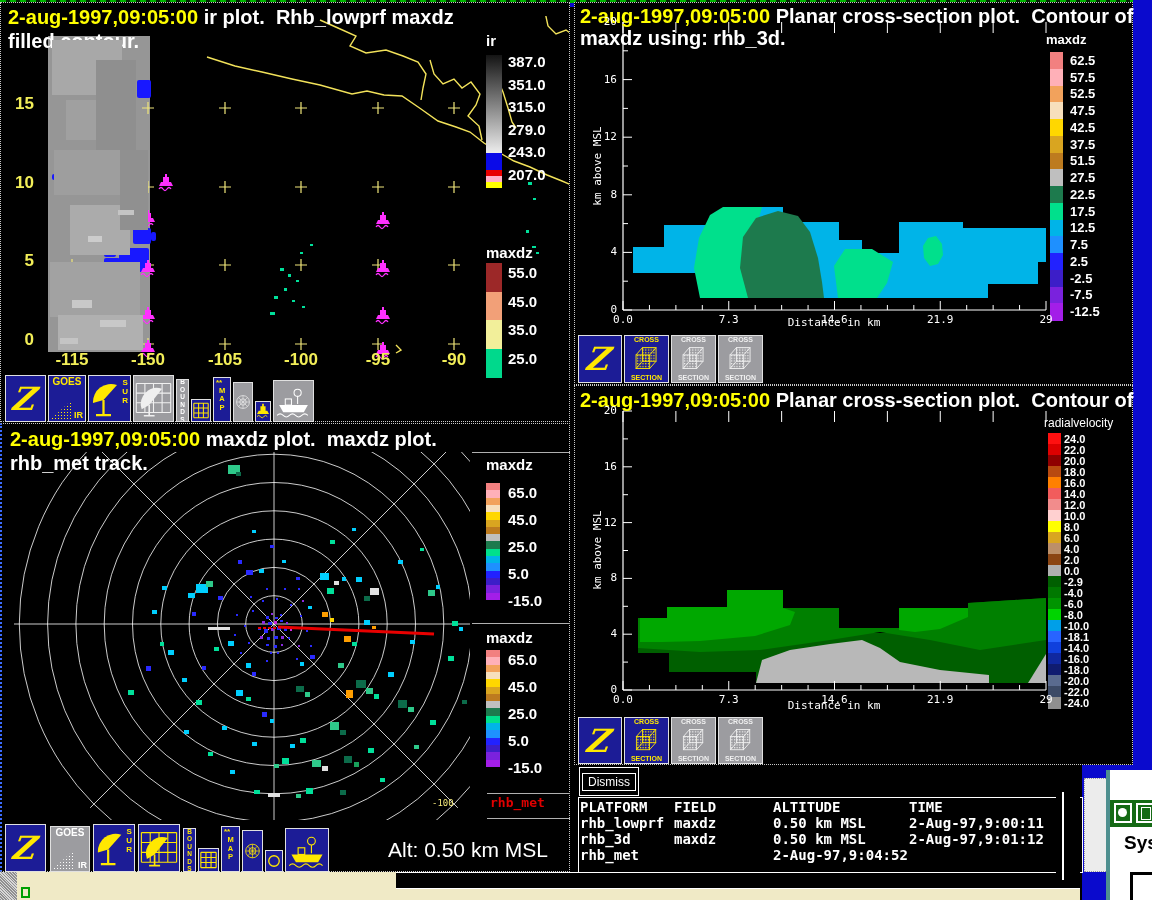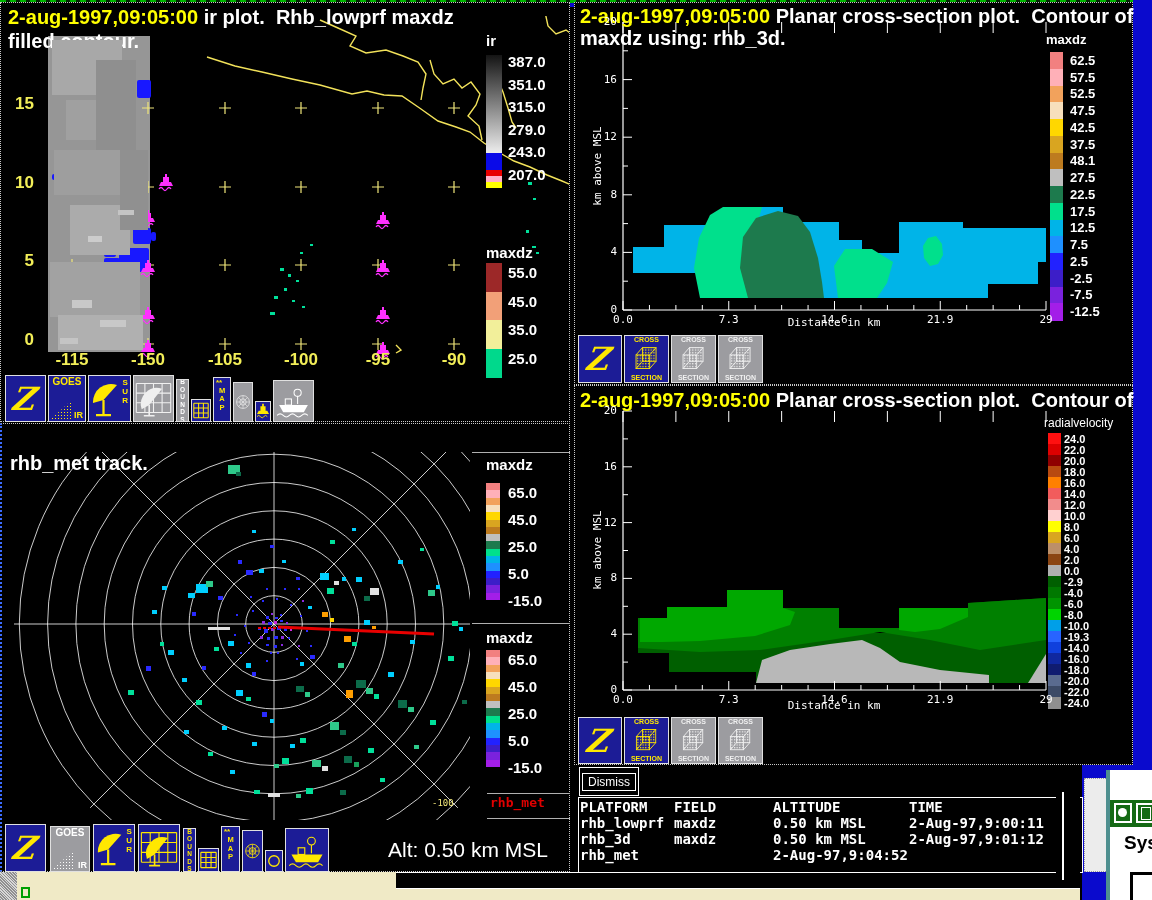--- a/index.html
+++ b/index.html
@@ -394,20 +394,21 @@
         <line x1="993.125" y1="411" x2="993.125" y2="422" stroke="#fff"></line>
         <line x1="1019.5625" y1="690" x2="1019.5625" y2="685" stroke="#fff"></line>
         <line x1="1046" y1="690" x2="1046" y2="681" stroke="#fff"></line>
         <line x1="1046" y1="411" x2="1046" y2="422" stroke="#fff"></line>
       </g>
   </svg>
 
   <div class="abs t20" style="left:8px;top:6px;"><span class="yel">2-aug-1997,09:05:00</span><span> ir plot.  Rhb_lowprf maxdz</span></div>
   <div class="abs t20" style="left:8px;top:30px;">filled contour.</div>
 
+  <div class="abs t20" style="left:10px;top:428px;"><span class="yel">2-aug-1997,09:05:00</span><span> maxdz plot.  maxdz plot.</span></div>
   <div class="abs t20" style="left:10px;top:452px;">rhb_met track.</div>
 
   <div class="abs t20" style="left:580px;top:5px;"><span class="yel">2-aug-1997,09:05:00</span><span> Planar cross-section plot.  Contour of</span></div>
   <div class="abs t20" style="left:580px;top:27px;">maxdz using: rhb_3d.</div>
 
   <div class="abs t20" style="left:580px;top:389px;"><span class="yel">2-aug-1997,09:05:00</span><span> Planar cross-section plot.  Contour of</span></div>
 
   <div class="cbl" style="left:486px;top:32px;">ir</div>
   <div class="cbl" style="left:486px;top:244px;">maxdz</div>
   <div class="cbl" style="left:486px;top:456px;">maxdz</div>
@@ -509,21 +510,21 @@
     <div class="abs" style="left: 1050px; top: 253px; width: 13px; height: 17.25px; background: rgb(34, 34, 255);"></div>
     <div class="abs" style="left: 1050px; top: 269.75px; width: 13px; height: 17.25px; background: rgb(60, 30, 200);"></div>
     <div class="abs" style="left: 1050px; top: 286.5px; width: 13px; height: 17.25px; background: rgb(122, 34, 221);"></div>
     <div class="abs" style="left: 1050px; top: 303.25px; width: 13px; height: 17.25px; background: rgb(163, 30, 232);"></div>
     <div class="abs" style="left: 1070px; top: 52.9px; color: rgb(255, 255, 255); font: bold 13px &quot;Liberation Sans&quot;, sans-serif; white-space: nowrap;">62.5</div>
     <div class="abs" style="left: 1070px; top: 69.65px; color: rgb(255, 255, 255); font: bold 13px &quot;Liberation Sans&quot;, sans-serif; white-space: nowrap;">57.5</div>
     <div class="abs" style="left: 1070px; top: 86.4px; color: rgb(255, 255, 255); font: bold 13px &quot;Liberation Sans&quot;, sans-serif; white-space: nowrap;">52.5</div>
     <div class="abs" style="left: 1070px; top: 103.15px; color: rgb(255, 255, 255); font: bold 13px &quot;Liberation Sans&quot;, sans-serif; white-space: nowrap;">47.5</div>
     <div class="abs" style="left: 1070px; top: 119.9px; color: rgb(255, 255, 255); font: bold 13px &quot;Liberation Sans&quot;, sans-serif; white-space: nowrap;">42.5</div>
     <div class="abs" style="left: 1070px; top: 136.65px; color: rgb(255, 255, 255); font: bold 13px &quot;Liberation Sans&quot;, sans-serif; white-space: nowrap;">37.5</div>
-    <div class="abs" style="left: 1070px; top: 153.4px; color: rgb(255, 255, 255); font: bold 13px &quot;Liberation Sans&quot;, sans-serif; white-space: nowrap;">48.1</div>
+    <div class="abs" style="left: 1070px; top: 153.4px; color: rgb(255, 255, 255); font: bold 13px &quot;Liberation Sans&quot;, sans-serif; white-space: nowrap;">51.5</div>
     <div class="abs" style="left: 1070px; top: 170.15px; color: rgb(255, 255, 255); font: bold 13px &quot;Liberation Sans&quot;, sans-serif; white-space: nowrap;">27.5</div>
     <div class="abs" style="left: 1070px; top: 186.9px; color: rgb(255, 255, 255); font: bold 13px &quot;Liberation Sans&quot;, sans-serif; white-space: nowrap;">22.5</div>
     <div class="abs" style="left: 1070px; top: 203.65px; color: rgb(255, 255, 255); font: bold 13px &quot;Liberation Sans&quot;, sans-serif; white-space: nowrap;">17.5</div>
     <div class="abs" style="left: 1070px; top: 220.4px; color: rgb(255, 255, 255); font: bold 13px &quot;Liberation Sans&quot;, sans-serif; white-space: nowrap;">12.5</div>
     <div class="abs" style="left: 1070px; top: 237.15px; color: rgb(255, 255, 255); font: bold 13px &quot;Liberation Sans&quot;, sans-serif; white-space: nowrap;">7.5</div>
     <div class="abs" style="left: 1070px; top: 253.9px; color: rgb(255, 255, 255); font: bold 13px &quot;Liberation Sans&quot;, sans-serif; white-space: nowrap;">2.5</div>
     <div class="abs" style="left: 1070px; top: 270.65px; color: rgb(255, 255, 255); font: bold 13px &quot;Liberation Sans&quot;, sans-serif; white-space: nowrap;">-2.5</div>
     <div class="abs" style="left: 1070px; top: 287.4px; color: rgb(255, 255, 255); font: bold 13px &quot;Liberation Sans&quot;, sans-serif; white-space: nowrap;">-7.5</div>
     <div class="abs" style="left: 1070px; top: 304.15px; color: rgb(255, 255, 255); font: bold 13px &quot;Liberation Sans&quot;, sans-serif; white-space: nowrap;">-12.5</div>
     <div class="abs" style="left: 1048px; top: 433px; width: 13px; height: 11.5px; background: rgb(255, 16, 16);"></div>
@@ -562,21 +563,21 @@
     <div class="abs" style="left: 1064px; top: 520.5px; color: rgb(255, 255, 255); font: bold 11px &quot;Liberation Sans&quot;, sans-serif; white-space: nowrap;">8.0</div>
     <div class="abs" style="left: 1064px; top: 531.5px; color: rgb(255, 255, 255); font: bold 11px &quot;Liberation Sans&quot;, sans-serif; white-space: nowrap;">6.0</div>
     <div class="abs" style="left: 1064px; top: 542.5px; color: rgb(255, 255, 255); font: bold 11px &quot;Liberation Sans&quot;, sans-serif; white-space: nowrap;">4.0</div>
     <div class="abs" style="left: 1064px; top: 553.5px; color: rgb(255, 255, 255); font: bold 11px &quot;Liberation Sans&quot;, sans-serif; white-space: nowrap;">2.0</div>
     <div class="abs" style="left: 1064px; top: 564.5px; color: rgb(255, 255, 255); font: bold 11px &quot;Liberation Sans&quot;, sans-serif; white-space: nowrap;">0.0</div>
     <div class="abs" style="left: 1064px; top: 575.5px; color: rgb(255, 255, 255); font: bold 11px &quot;Liberation Sans&quot;, sans-serif; white-space: nowrap;">-2.9</div>
     <div class="abs" style="left: 1064px; top: 586.5px; color: rgb(255, 255, 255); font: bold 11px &quot;Liberation Sans&quot;, sans-serif; white-space: nowrap;">-4.0</div>
     <div class="abs" style="left: 1064px; top: 597.5px; color: rgb(255, 255, 255); font: bold 11px &quot;Liberation Sans&quot;, sans-serif; white-space: nowrap;">-6.0</div>
     <div class="abs" style="left: 1064px; top: 608.5px; color: rgb(255, 255, 255); font: bold 11px &quot;Liberation Sans&quot;, sans-serif; white-space: nowrap;">-8.0</div>
     <div class="abs" style="left: 1064px; top: 619.5px; color: rgb(255, 255, 255); font: bold 11px &quot;Liberation Sans&quot;, sans-serif; white-space: nowrap;">-10.0</div>
-    <div class="abs" style="left: 1064px; top: 630.5px; color: rgb(255, 255, 255); font: bold 11px &quot;Liberation Sans&quot;, sans-serif; white-space: nowrap;">-19.3</div>
+    <div class="abs" style="left: 1064px; top: 630.5px; color: rgb(255, 255, 255); font: bold 11px &quot;Liberation Sans&quot;, sans-serif; white-space: nowrap;">-18.1</div>
     <div class="abs" style="left: 1064px; top: 641.5px; color: rgb(255, 255, 255); font: bold 11px &quot;Liberation Sans&quot;, sans-serif; white-space: nowrap;">-14.0</div>
     <div class="abs" style="left: 1064px; top: 652.5px; color: rgb(255, 255, 255); font: bold 11px &quot;Liberation Sans&quot;, sans-serif; white-space: nowrap;">-16.0</div>
     <div class="abs" style="left: 1064px; top: 663.5px; color: rgb(255, 255, 255); font: bold 11px &quot;Liberation Sans&quot;, sans-serif; white-space: nowrap;">-18.0</div>
     <div class="abs" style="left: 1064px; top: 674.5px; color: rgb(255, 255, 255); font: bold 11px &quot;Liberation Sans&quot;, sans-serif; white-space: nowrap;">-20.0</div>
     <div class="abs" style="left: 1064px; top: 685.5px; color: rgb(255, 255, 255); font: bold 11px &quot;Liberation Sans&quot;, sans-serif; white-space: nowrap;">-22.0</div>
     <div class="abs" style="left: 1064px; top: 696.5px; color: rgb(255, 255, 255); font: bold 11px &quot;Liberation Sans&quot;, sans-serif; white-space: nowrap;">-24.0</div>
     <div class="abs" style="left: 486px; top: 483px; width: 14px; height: 7.8px; background: rgb(242, 128, 128);"></div>
     <div class="abs" style="left: 486px; top: 490.3px; width: 14px; height: 7.8px; background: rgb(255, 176, 184);"></div>
     <div class="abs" style="left: 486px; top: 497.6px; width: 14px; height: 7.8px; background: rgb(242, 162, 92);"></div>
     <div class="abs" style="left: 486px; top: 504.9px; width: 14px; height: 7.8px; background: rgb(247, 223, 188);"></div>

